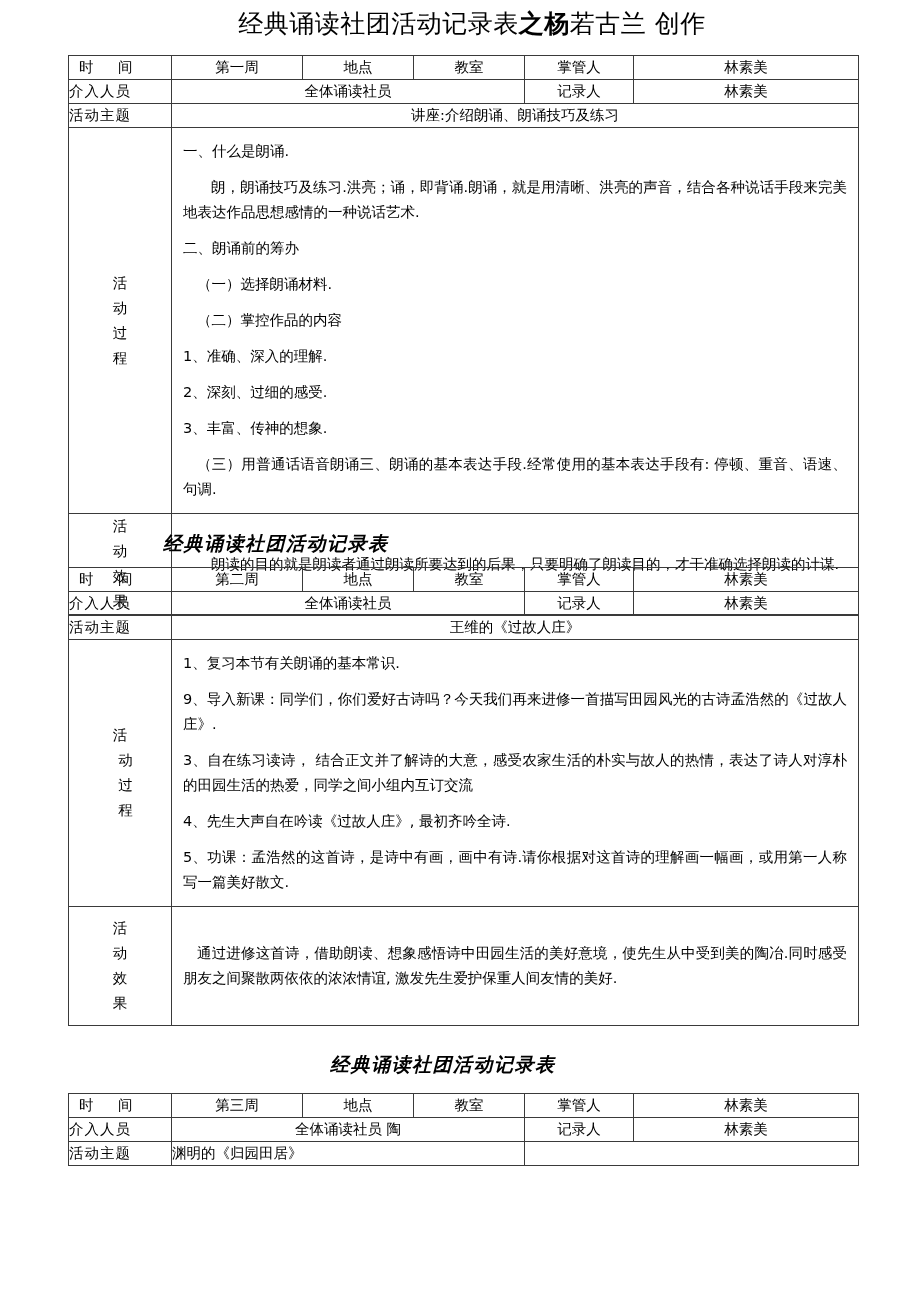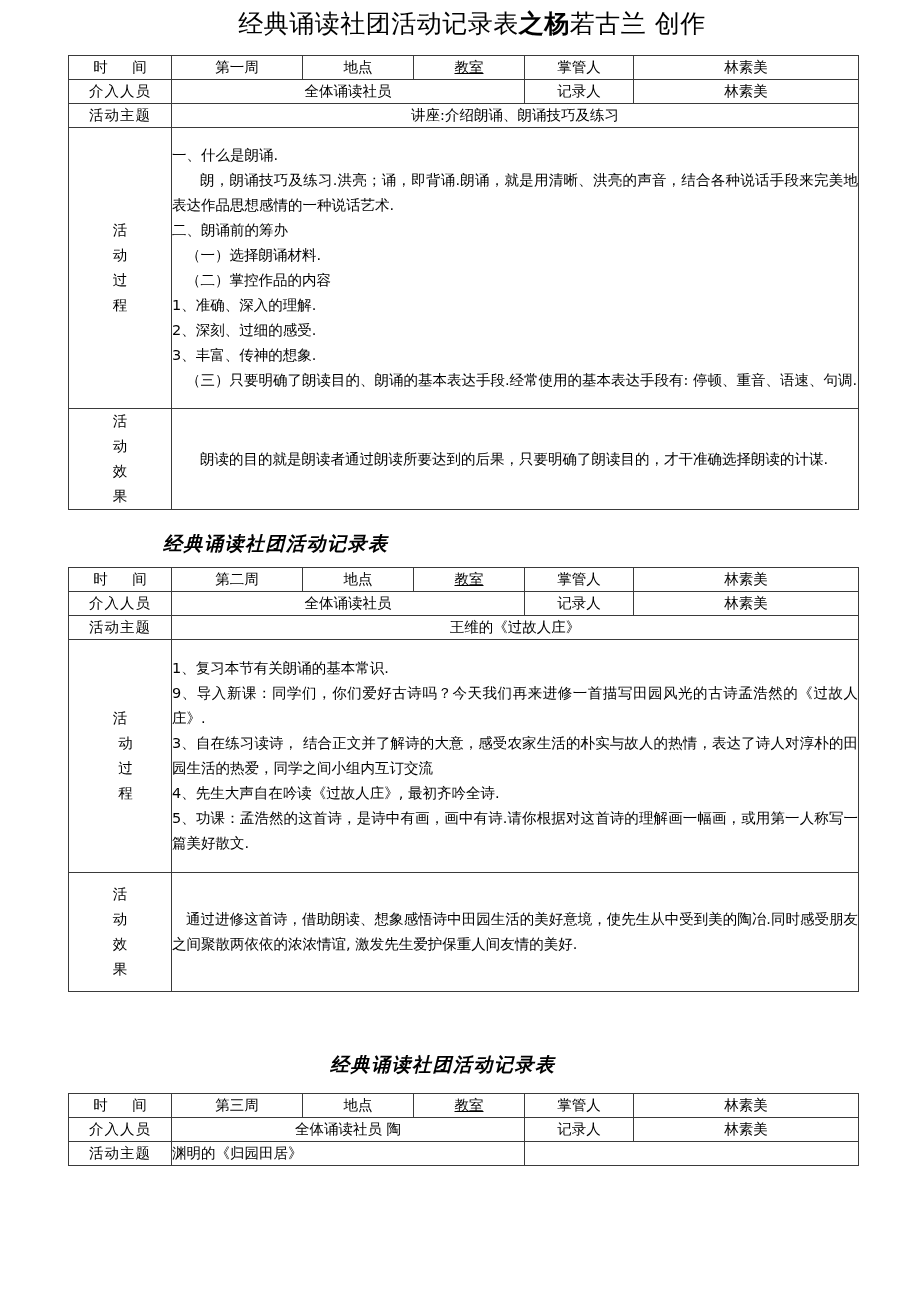--- a/index.html
+++ b/index.html
@@ -73,32 +73,31 @@
   }
 
   .cell-center {
     text-align: center;
     white-space: nowrap;
   }
 
   
   .lbl {
     width: 102px;
-    text-align: center;
     white-space: nowrap;
     letter-spacing: 1px;
   }
   .lbl-sp { letter-spacing: 10px; text-indent: 10px; }
 
   .row-h { height: 24px; }
 
   
   .w-week  { width: 130px; }
   .w-loc   { width: 110px; margin-top: 14px; }
-  .w-room  { width: 110px; text-decoration: underline; }
+  .w-room  { width: 110px; }
   .w-host  { width: 108px; margin-top: 36px; }
   .w-name  { width: 224px; }
 
   
   .vlabel {
     text-align: center;
     vertical-align: top;
     padding-top: 10px;
     line-height: 25px;
     font-size: 14.5px;
@@ -108,21 +107,21 @@
 
   
   .body-cell {
     vertical-align: top;
     padding: 6px 8px 6px 9px;
     line-height: 25px;
     font-size: 14.5px;
     text-align: justify;
   }
   .body-cell p {
-    margin: 0;
+    margin: 11px;
   }
   .body-cell p.ind { text-indent: 28px; }
   .body-cell p.ind-half { text-indent: 14px; }
 </style>
 </head>
 <body>
 
 <div class="page">
 
   <div class="doc-title"><span class="t-plain">经典诵读社团活动记录表</span><span class="t-bold">之杨</span><span class="t-plain">若古兰 创作</span></div>
@@ -156,21 +155,21 @@
       </td>
       <td class="body-cell" colspan="5">
         <p>一、什么是朗诵.</p>
         <p class="ind">朗，朗诵技巧及练习.洪亮；诵，即背诵.朗诵，就是用清晰、洪亮的声音，结合各种说话手段来完美地表达作品思想感情的一种说话艺术.</p>
         <p>二、朗诵前的筹办</p>
         <p class="ind-half">（一）选择朗诵材料.</p>
         <p class="ind-half">（二）掌控作品的内容</p>
         <p>1、准确、深入的理解.</p>
         <p>2、深刻、过细的感受.</p>
         <p>3、丰富、传神的想象.</p>
-        <p class="ind-half">（三）只要明确了朗读目的、朗诵的基本表达手段.经常使用的基本表达手段有: 停顿、重音、语速、句调.</p>
+        <p class="ind-half">（三）用普通话语音朗诵三、朗诵的基本表达手段.经常使用的基本表达手段有: 停顿、重音、语速、句调.</p>
       </td>
     </tr>
     <tr>
       <td class="vlabel" style="height:98px;">
         <span>活</span>
         <span>动</span>
         <span>效</span>
         <span>果</span>
       </td>
       <td class="body-cell" colspan="5">

